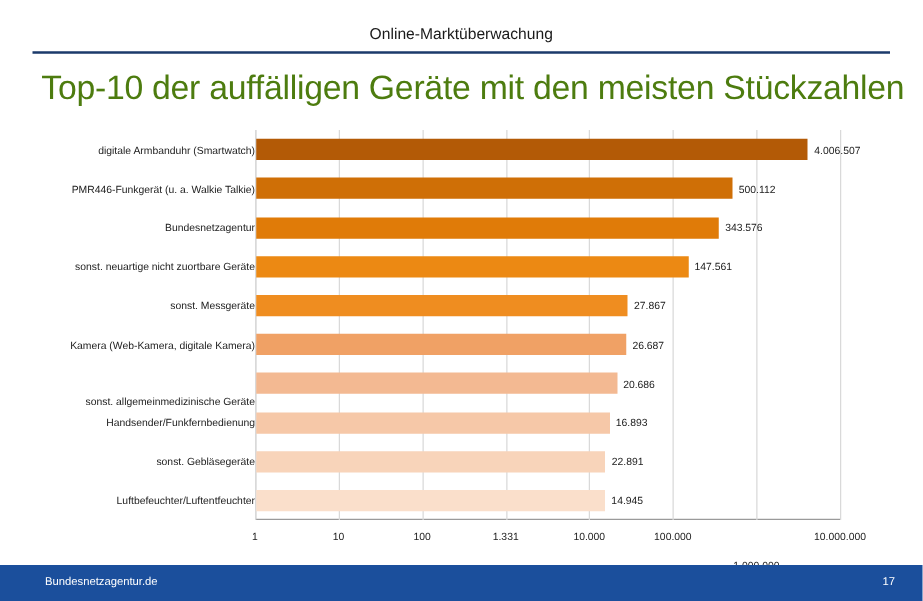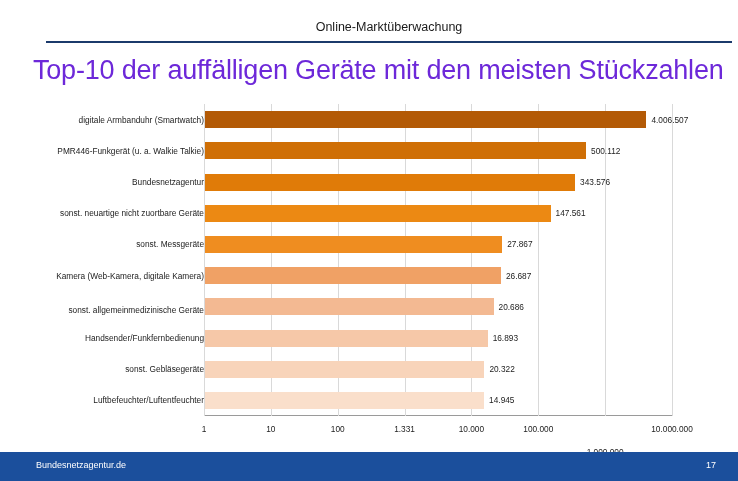--- a/index.html
+++ b/index.html
@@ -15,21 +15,20 @@
     position: relative;
   }
 
   
   .slide-header {
     position: absolute;
     top: 0;
     left: 0;
     width: 662px;
     height: 42px;
-    margin-left: 20px;
   }
   .header-title {
     position: absolute;
     top: 20px;
     left: 0;
     width: 738px;
     text-align: center;
     font-size: 12.5px;
     color: #1a1a1a;
   }
@@ -42,21 +41,21 @@
     background: #1b3a6b;
   }
 
   
   .slide-title {
     position: absolute;
     top: 55px;
     left: 33px;
     width: 680px;
     font-size: 27px;
-    color: #6d28d9;
+    color: #4d7c0f;
     letter-spacing: -0.2px;
     white-space: nowrap;
   }
 
   
   .chart-wrap {
     position: absolute;
     top: 104px;
     left: 0;
     width: 738px;
@@ -173,21 +172,21 @@
 <div class="slide-title">Top-10 der auffälligen Geräte mit den meisten Stückzahlen</div>
 
 <div class="chart-wrap">
   <div class="chart-labels" id="chart-labels">
       <div class="cat-label" style="top: 10.6px;">digitale Armbanduhr (Smartwatch)</div>
       <div class="cat-label" style="top: 41.8px;">PMR446-Funkgerät (u. a. Walkie Talkie)</div>
       <div class="cat-label" style="top: 73px;">Bundesnetzagentur</div>
       <div class="cat-label" style="top: 104.2px;">sonst. neuartige nicht zuortbare Geräte</div>
       <div class="cat-label" style="top: 135.4px;">sonst. Messgeräte</div>
       <div class="cat-label" style="top: 166.6px;">Kamera (Web-Kamera, digitale Kamera)</div>
-      <div class="cat-label" style="top: 201px;">sonst. allgemeinmedizinische Geräte</div>
+      <div class="cat-label" style="top: 212px;">sonst. allgemeinmedizinische Geräte</div>
       <div class="cat-label" style="top: 260.2px;">sonst. Gebläsegeräte</div>
       <div class="cat-label" style="top: 229px;">Handsender/Funkfernbedienung</div>
       <div class="cat-label" style="top: 291.4px;">Luftbefeuchter/Luftentfeuchter</div>
     </div>
   <div class="plot" id="plot">
     <div class="axis-left"></div>
     <div class="axis-bottom"></div>
   <div class="gridline" style="left: 0px;"></div>
       <div class="gridline" style="left: 66.8571px;"></div>
       <div class="gridline" style="left: 133.714px;"></div>
@@ -206,21 +205,21 @@
       <div class="bar-value" style="left: 351.583px; top: 104.2px;">147.561</div>
       <div class="bar" style="top: 131.9px; width: 297.186px; background: rgb(239, 141, 32);"></div>
       <div class="bar-value" style="left: 303.186px; top: 135.4px;">27.867</div>
       <div class="bar" style="top: 163.1px; width: 295.93px; background: rgb(240, 161, 101);"></div>
       <div class="bar-value" style="left: 301.93px; top: 166.6px;">26.687</div>
       <div class="bar" style="top: 194.3px; width: 288.534px; background: rgb(243, 185, 146);"></div>
       <div class="bar-value" style="left: 294.534px; top: 197.8px;">20.686</div>
       <div class="bar" style="top: 225.5px; width: 282.652px; background: rgb(246, 200, 168);"></div>
       <div class="bar-value" style="left: 288.652px; top: 229px;">16.893</div>
       <div class="bar" style="top: 256.7px; width: 279.394px; background: rgb(248, 212, 186);"></div>
-      <div class="bar-value" style="left: 285.394px; top: 260.2px;">20.322</div>
+      <div class="bar-value" style="left: 285.394px; top: 260.2px;">22.891</div>
       <div class="bar" style="top: 287.9px; width: 279.095px; background: rgb(250, 223, 203);"></div>
       <div class="bar-value" style="left: 285.095px; top: 291.4px;">14.945</div>
     </div>
   <div class="xticks" id="xticks">
       <div class="xtick" style="left: 0px;">1</div>
       <div class="xtick" style="left: 66.8571px;">10</div>
       <div class="xtick" style="left: 133.714px;">100</div>
       <div class="xtick" style="left: 200.571px;">1.331</div>
       <div class="xtick" style="left: 267.429px;">10.000</div>
       <div class="xtick" style="left: 334.286px;">100.000</div>

